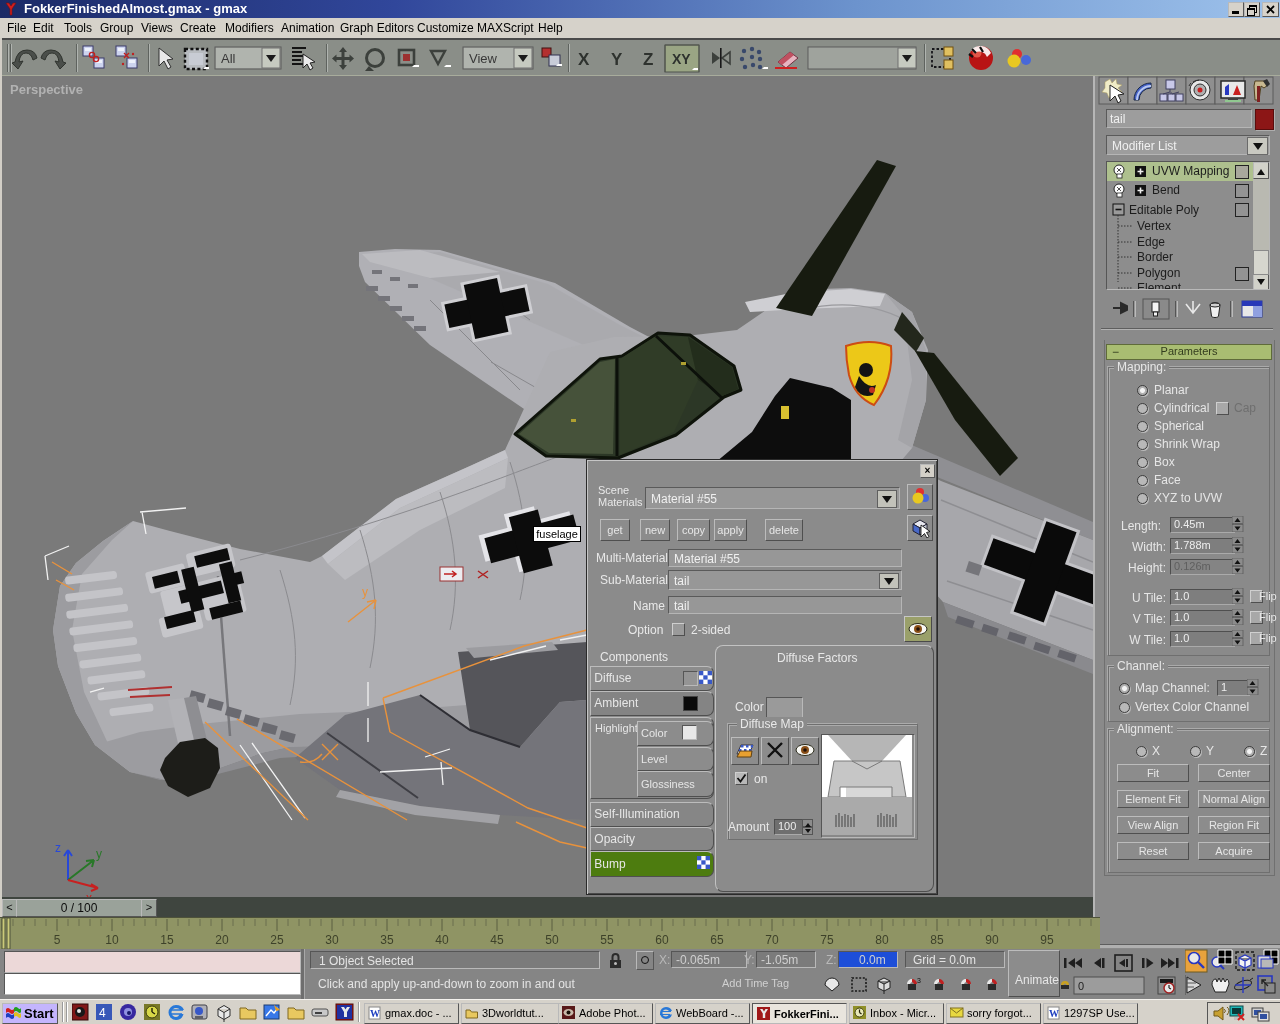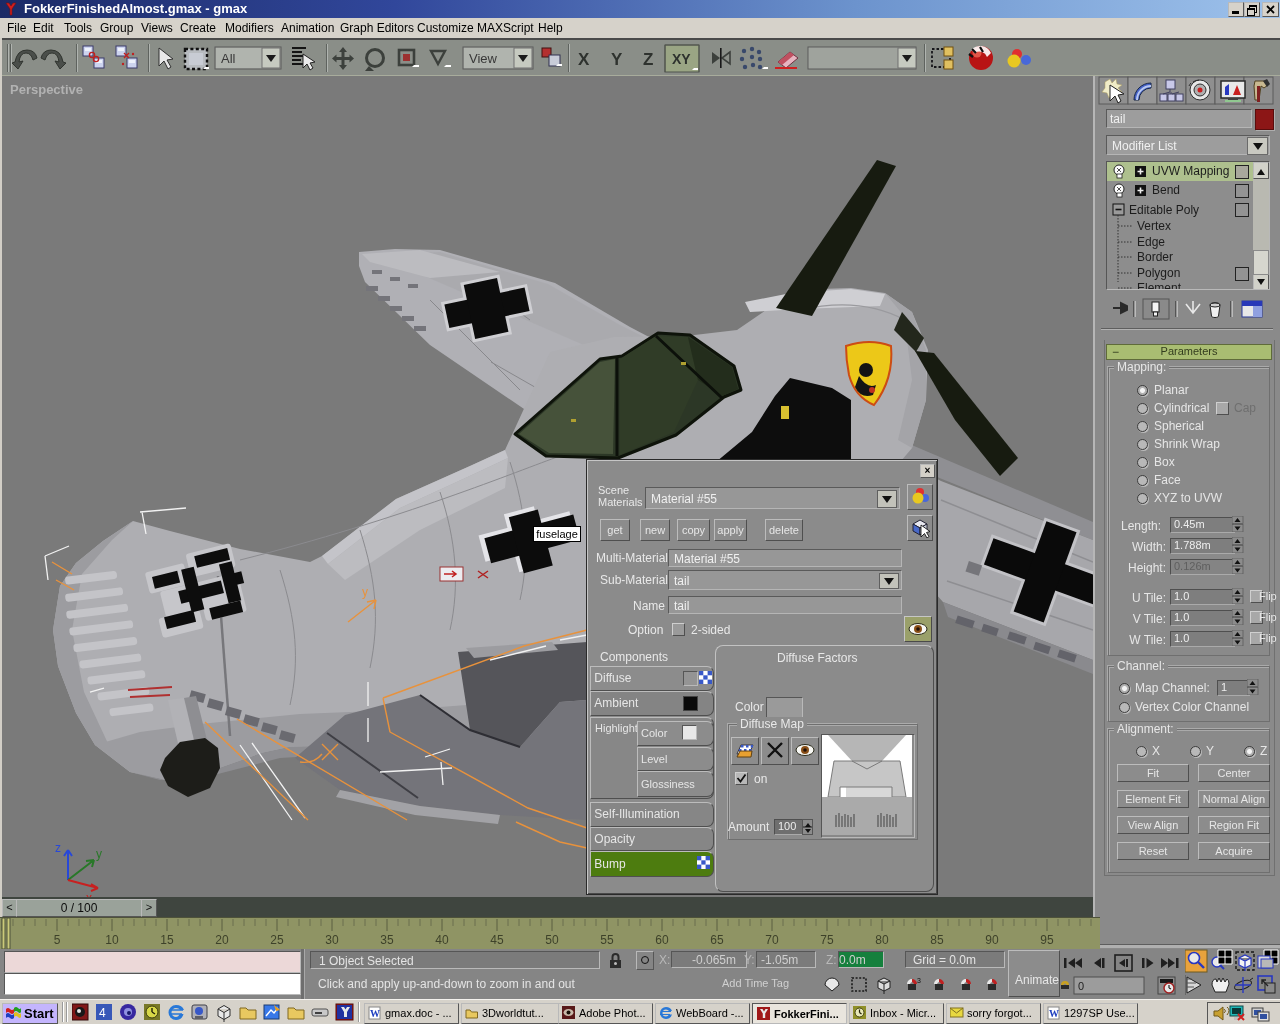--- a/index.html
+++ b/index.html
@@ -721,25 +721,25 @@
  <div class="abs bi" style="left:310px;top:2px;width:290px;height:18px;background:#7b7b7b;line-height:18px;padding-left:8px;box-sizing:border-box;">1 Object Selected</div>
  <svg class="abs" style="left:608px;top:3px" width="15" height="17">
       <rect x="2" y="8" width="11" height="8" fill="#2c2c2c"></rect>
       <path d="M4.5 8 v-3 a3 3 0 0 1 6 0 v3" fill="none" stroke="#2c2c2c" stroke-width="2"></path>
       <circle cx="7.5" cy="11.5" r="1.5" fill="#bbb"></circle>
     </svg>
  <div class="abs bo" style="left:636px;top:2px;width:16px;height:17px;background:#858585;">
       <div style="position:absolute;left:4px;top:4px;width:6px;height:6px;border:1.5px solid #111;border-radius:50%;"></div>
     </div>
  <div class="abs" style="left:659px;top:4px;color:#b8b8b8;">X:</div>
- <div class="abs bi" style="left:671px;top:2px;width:76px;height:17px;background:#7b7b7b;line-height:17px;padding-left:20px;box-sizing:border-box;color:#cfcfcf;">-0.065m</div>
+ <div class="abs bi" style="left:671px;top:2px;width:76px;height:17px;background:#7b7b7b;line-height:17px;padding-left:4px;box-sizing:border-box;color:#cfcfcf;">-0.065m</div>
  <div class="abs" style="left:744px;top:4px;color:#b8b8b8;">Y:</div>
  <div class="abs bi" style="left:756px;top:2px;width:60px;height:17px;background:#7b7b7b;line-height:17px;padding-left:4px;box-sizing:border-box;color:#cfcfcf;">-1.05m</div>
  <div class="abs" style="left:826px;top:4px;color:#b8b8b8;">Z:</div>
- <div class="abs bi" style="left:838px;top:2px;width:46px;height:17px;background:#15803d;line-height:17px;padding-left:0;box-sizing:border-box;color:#cfcfcf;">0.0m</div>
+ <div class="abs bi" style="left:838px;top:2px;width:60px;height:17px;background:#1d4ed8;line-height:17px;padding-left:20px;box-sizing:border-box;color:#cfcfcf;">0.0m</div>
  <div class="abs bi" style="left:905px;top:2px;width:100px;height:17px;background:#7b7b7b;line-height:17px;padding-left:7px;box-sizing:border-box;">Grid = 0.0m</div>
  <div class="abs" style="left:318px;top:28px;">Click and apply up-and-down to zoom in and out</div>
  <div class="abs" style="left:722px;top:28px;color:#d0d0d0;font-size:11px;">Add Time Tag</div>
  <svg class="abs" style="left:822px;top:26px" width="180" height="20" viewBox="0 0 180 20">
   <path d="M3 10 a7 7 0 0 1 14 0 l-7 6 z" fill="#e8e8e8" stroke="#222"></path>
   <rect x="30" y="3" width="14" height="13" fill="none" stroke="#181818" stroke-width="1.6" stroke-dasharray="2 1.6"></rect>
   <path d="M56 6 l6 -3 l6 3 v7 l-6 3 l-6 -3 z M56 6 l6 3 l6 -3 M62 9 v10" fill="#dcdcdc" stroke="#222"></path>
   <g id="mag">
         <path d="M90 4 a5 5 0 0 1 5 5 l-3 0 a3 3 0 0 0 -2 -2 z" fill="#c02020"></path>
         <path d="M90 4 a5 5 0 0 0 -5 5 l3 0 a3 3 0 0 1 2 -2 z" fill="#e8e8e8"></path>

